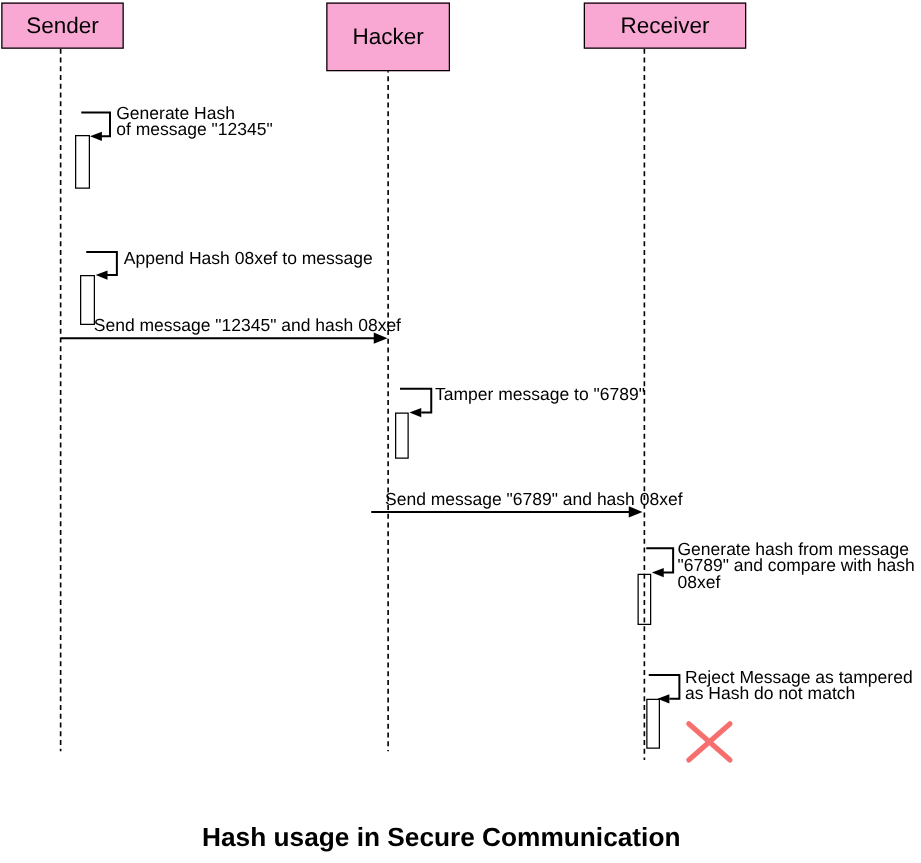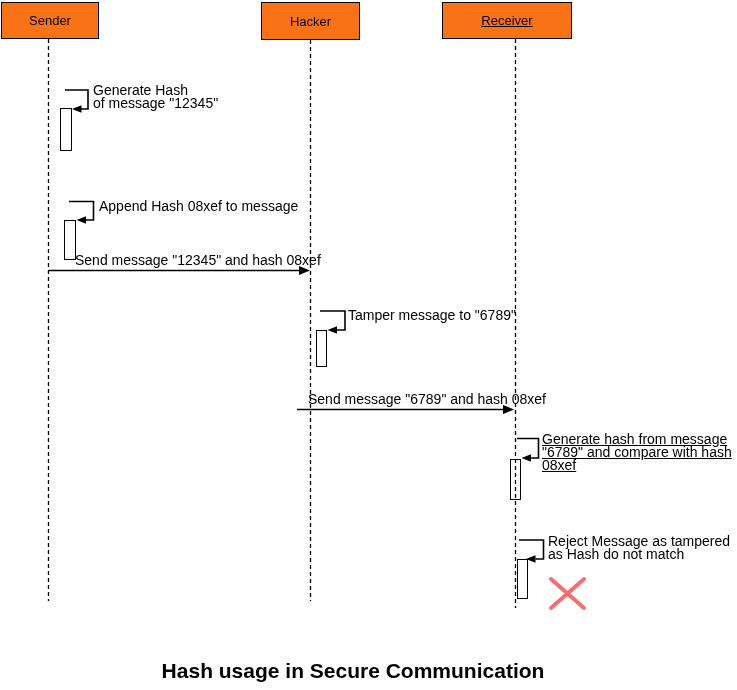--- a/index.html
+++ b/index.html
@@ -8,23 +8,23 @@
     width:737px;height:690px;
     background:#ffffff;
     font-family:"Liberation Sans",sans-serif;
     overflow:hidden;
   }
   .svg-layer{position:absolute;left:0;top:0;width:737px;height:690px;}
   .actor-box{
     position:absolute;
     box-sizing:border-box;
     border:1.5px solid #000;
-    background:#f97316;
+    background:#f9a8d4;
     display:flex;align-items:center;justify-content:center;
-    font-size:13px;color:#000;
+    font-size:18px;color:#000;
   }
   .act-box{
     position:absolute;
     box-sizing:border-box;
     border:1.3px solid #000;
     background:transparent;
   }
   .lbl{
     position:absolute;
     font-size:14px;
@@ -76,39 +76,39 @@
 
     <g stroke="#f76e6e" stroke-width="4" stroke-linecap="round">
       <line x1="551" y1="579" x2="584" y2="608"></line>
       <line x1="584" y1="579" x2="551" y2="608"></line>
     </g>
   </svg>
 
   <div class="actor-box" style="left:1px;top:2px;width:98px;height:37px;">
     <span>Sender</span>
   </div>
-  <div class="actor-box" style="left:261px;top:2px;width:99px;height:38px;">
+  <div class="actor-box" style="left:261px;top:2px;width:99px;height:55px;">
     <span>Hacker</span>
   </div>
-  <div class="actor-box" style="left:442px;top:2px;width:130px;height:37px;text-decoration:underline;">
+  <div class="actor-box" style="left:467px;top:2px;width:130px;height:37px;">
     <span>Receiver</span>
   </div>
 
   <div class="act-box" style="left:60px;top:108px;width:12px;height:43px;"></div>
   <div class="act-box" style="left:64px;top:220px;width:12px;height:40px;"></div>
   <div class="act-box" style="left:316px;top:330px;width:11px;height:37px;"></div>
   <div class="act-box" style="left:510px;top:459px;width:11px;height:41px;"></div>
   <div class="act-box" style="left:517px;top:559px;width:11px;height:40px;"></div>
 
   <div class="lbl" style="left:93px;top:84px;">Generate Hash
 of message "12345"</div>
   <div class="lbl" style="left:99px;top:200px;">Append Hash 08xef to message</div>
   <div class="lbl" style="left:75px;top:254px;">Send message "12345" and hash 08xef</div>
   <div class="lbl" style="left:348px;top:309px;">Tamper message to "6789"</div>
   <div class="lbl" style="left:308px;top:393px;">Send message "6789" and hash 08xef</div>
-  <div class="lbl" style="left:542px;top:433px;text-decoration:underline;">Generate hash from message
+  <div class="lbl" style="left:542px;top:433px;">Generate hash from message
 "6789" and compare with hash 08xef</div>
   <div class="lbl" style="left:548px;top:535px;">Reject Message as tampered
 as Hash do not match</div>
 
   <div class="diagram-title">Hash usage in Secure Communication</div>
 
 </div>
 
 </body></html>

